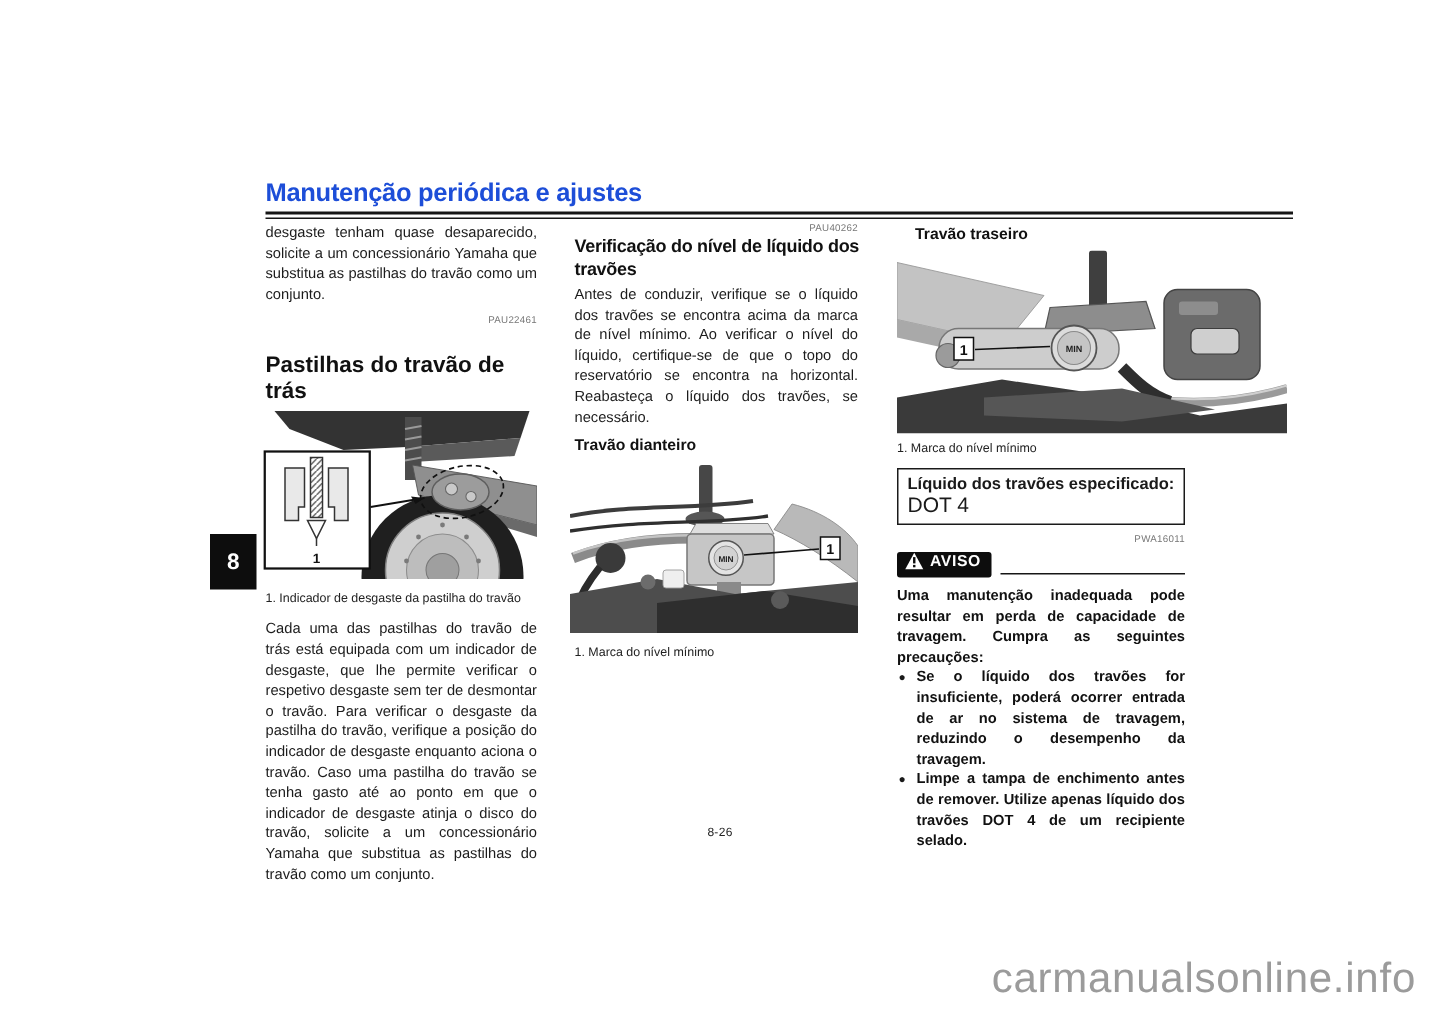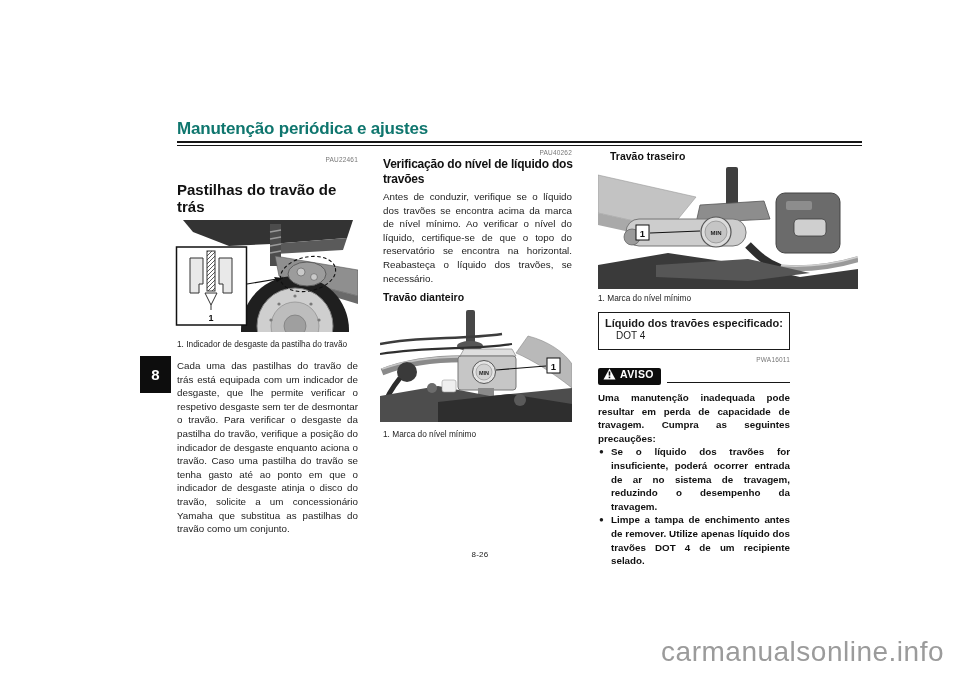--- a/index.html
+++ b/index.html
@@ -4,21 +4,21 @@
 <style>
   * { margin:0; padding:0; box-sizing:border-box; }
   html,body { background:#ffffff; }
   .page {
     position:relative; width:960px; height:678px; background:#ffffff;
     font-family:"Liberation Sans", sans-serif; color:#1a1a1a; overflow:hidden;
   }
   
   .header-title {
     position:absolute; left:177px; top:119px;
-    font-size:17px; font-weight:bold; letter-spacing:-0.2px; color:#0f766e;
+    font-size:17px; font-weight:bold; letter-spacing:-0.2px; color:#1d4ed8;
   }
   .header-rule {
     position:absolute; left:177px; top:141px; width:685px; height:5px;
     border-top:2.5px solid #161616; border-bottom:1px solid #161616;
   }
   
   .col { position:absolute; top:149px; }
   .col1 { left:177px; width:181px; }
   .col2 { left:383px; width:189px; }
   .col3 { left:598px; width:192px; }
@@ -44,21 +44,21 @@
   .chapter-tab {
     position:absolute; left:140px; top:356px; width:31px; height:37px;
     background:#0d0d0d; color:#fff; font-size:15px; font-weight:bold;
     display:flex; align-items:center; justify-content:center;
   }
   
   .spec-box {
     margin-top:9px; border:1.5px solid #1a1a1a; padding:4px 6px 7px 6px;
   }
   .spec-title { font-size:11px; font-weight:bold; line-height:12.5px; }
-  .spec-value { font-size:10px; line-height:12.5px; margin-left:11px; }
+  .spec-value { font-size:14px; line-height:12.5px; }
   
   .aviso-row { display:flex; align-items:flex-end; margin-top:5px; }
   .aviso-badge {
     background:#0d0d0d; color:#fff; border-radius:2px; height:17px;
     display:flex; align-items:flex-start; padding:0 7px 0 5px; gap:4px;
   }
   .aviso-badge .aviso-label { font-size:10.5px; font-weight:bold; letter-spacing:0.4px; }
   .aviso-line { flex:1; border-bottom:1.8px solid #161616; margin:0 0 2px 6px; }
   .warning-text {
     font-size:9.8px; font-weight:bold; line-height:13.6px; text-align:justify;
@@ -84,20 +84,21 @@
 <body>
 
 <div class="page">
 
   <div class="header-title">Manutenção periódica e ajustes</div>
   <div class="header-rule"></div>
 
   <div class="chapter-tab">8</div>
 
   <div class="col col1">
+    <div class="body-text">desgaste tenham quase desaparecido, solicite a um concessionário Yamaha que substitua as pastilhas do travão como um conjunto.</div>
     <div class="ref-code">PAU22461</div>
     <div class="col-heading">Pastilhas do travão de trás</div>
 
     <div class="fig" style="margin-left:-2px;">
       <svg width="183" height="112" viewBox="0 0 183 112">
         <defs>
           <pattern id="hatch1" width="4" height="4" patternUnits="userSpaceOnUse">
             <path d="M0,4 L4,0" stroke="#333" stroke-width="0.8"></path>
           </pattern>
         </defs>

